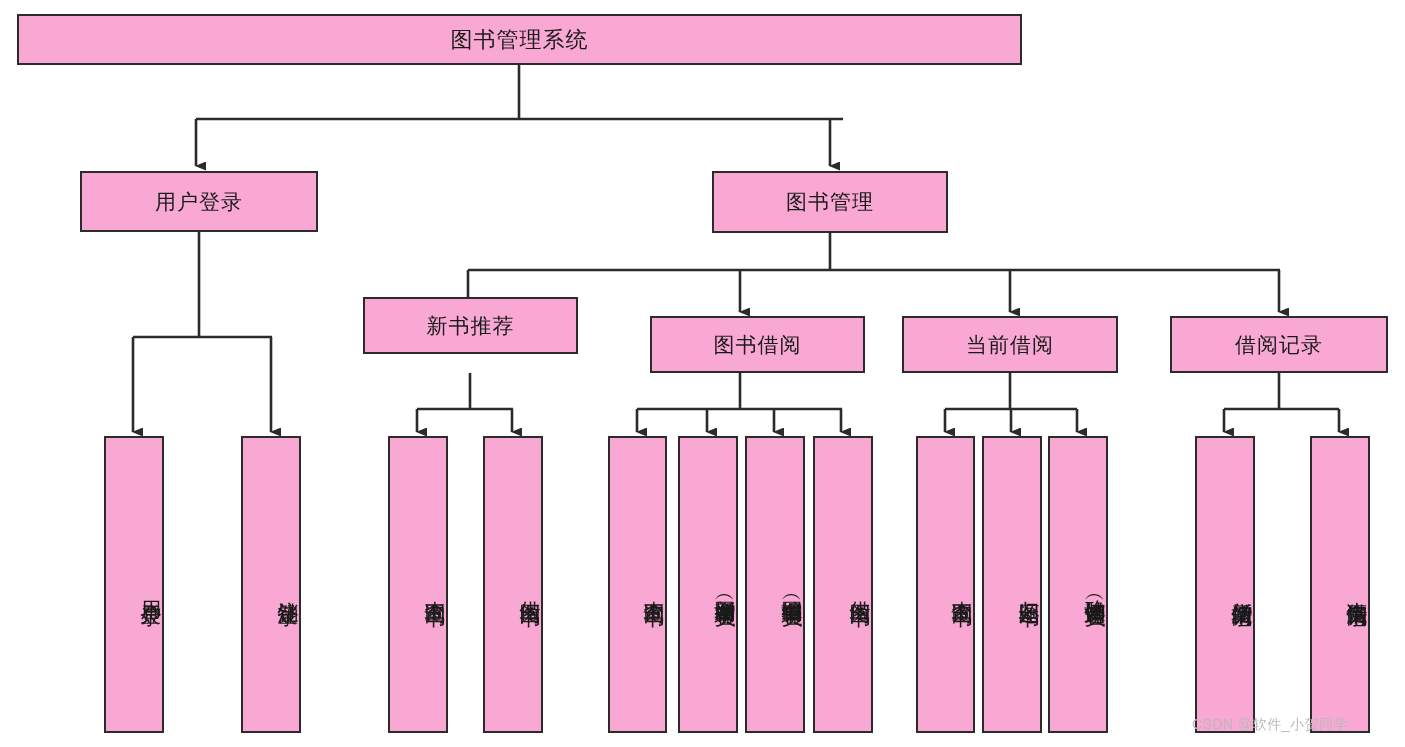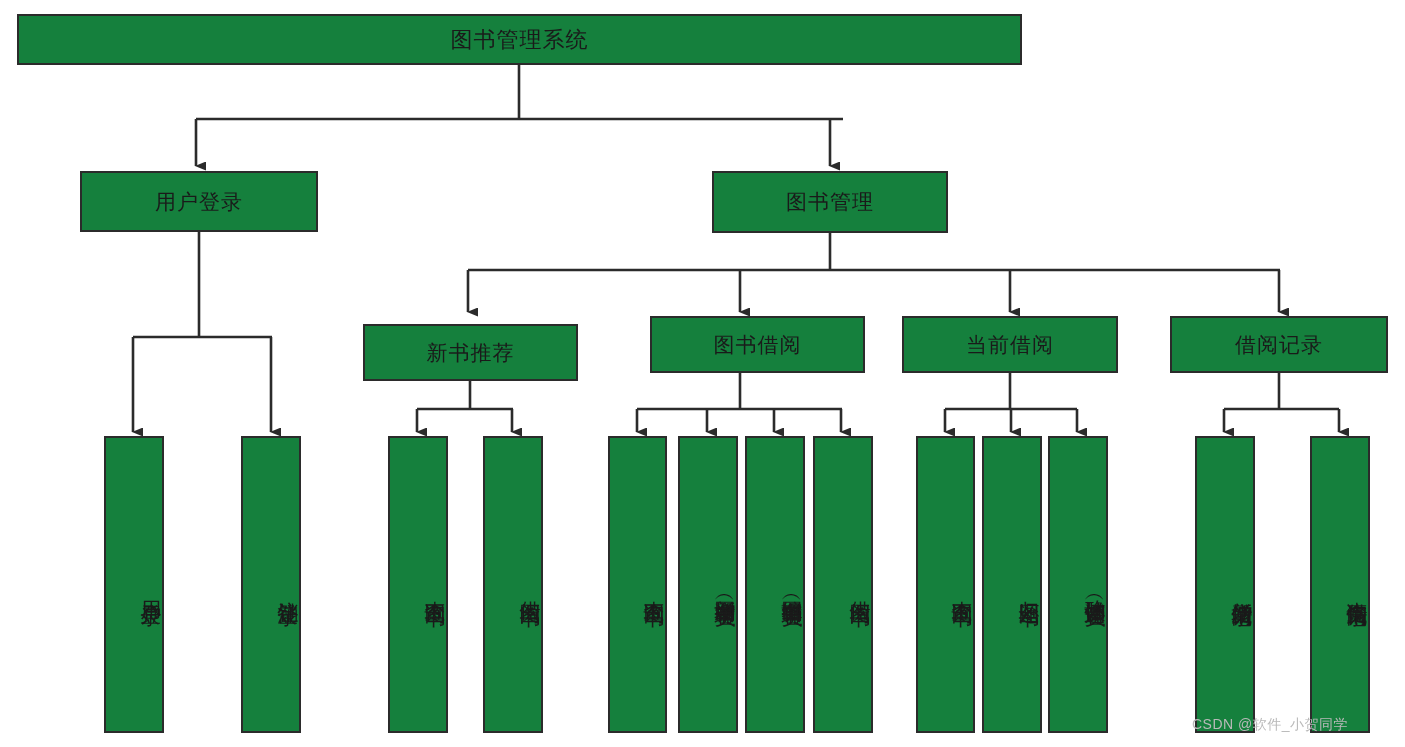--- a/index.html
+++ b/index.html
@@ -21,21 +21,21 @@
     position: absolute;
     left: 0;
     top: 0;
     width: 1405px;
     height: 747px;
   }
   .node {
     position: absolute;
     box-sizing: border-box;
     border: 2px solid #2b2b2b;
-    background: #15803d;
+    background: #f9a8d4;
     display: flex;
     align-items: center;
     justify-content: center;
     color: #1a1a1a;
   }
   .node-h {
     font-size: 21px;
     letter-spacing: 1px;
   }
   .node-root {
@@ -124,21 +124,21 @@
     <span>图书管理系统</span>
   </div>
 
   <div class="node node-h" style="left:80px; top:171px; width:238px; height:61px;">
     <span>用户登录</span>
   </div>
   <div class="node node-h" style="left:712px; top:171px; width:236px; height:62px;">
     <span>图书管理</span>
   </div>
 
-  <div class="node node-h" style="left:363px; top:324px; width:215px; height:57px;">
+  <div class="node node-h" style="left:363px; top:297px; width:215px; height:57px;">
     <span>新书推荐</span>
   </div>
   <div class="node node-h" style="left:650px; top:316px; width:215px; height:57px;">
     <span>图书借阅</span>
   </div>
   <div class="node node-h" style="left:902px; top:316px; width:216px; height:57px;">
     <span>当前借阅</span>
   </div>
   <div class="node node-h" style="left:1170px; top:316px; width:218px; height:57px;">
     <span>借阅记录</span>

